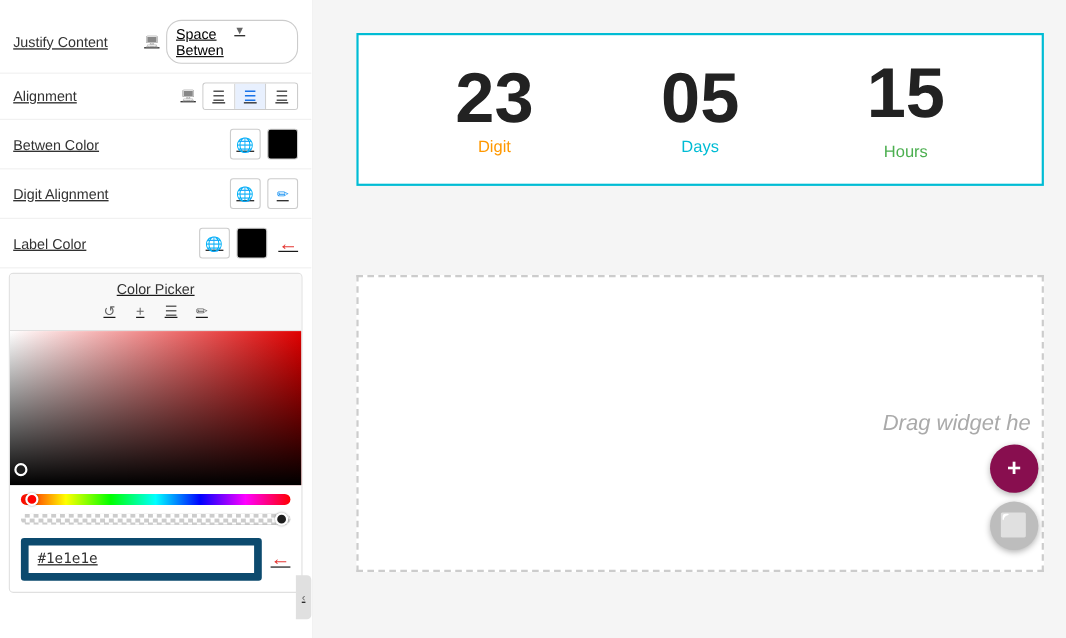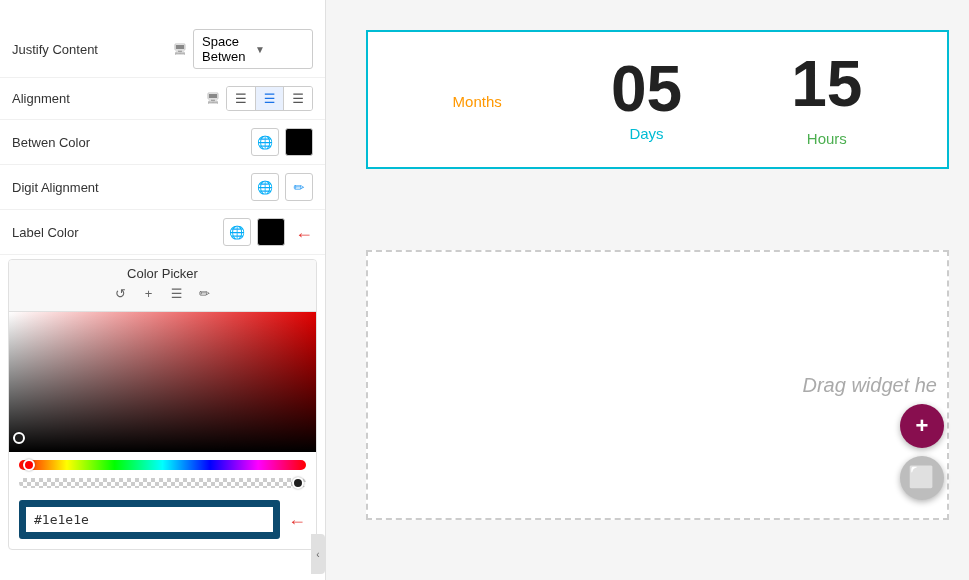--- a/index.html
+++ b/index.html
@@ -1,25 +1,26 @@
 <!DOCTYPE html>
 <html><head>
   <meta charset="utf-8">
   <style>
     * { box-sizing: border-box; margin: 0; padding: 0; }
     body { font-family: Arial, sans-serif; background: #f5f5f5; width: 969px; height: 580px; overflow: hidden; display: flex; }
 
     
     .left-panel {
-      width: 326px;
+      width: 284px;
       background: #fff;
       border-right: 1px solid #e0e0e0;
-      padding: 21px 0;
+      padding: 10px 0;
       flex-shrink: 0;
       overflow-y: auto;
+      text-decoration: underline;
     }
 
     .panel-row {
       display: flex;
       align-items: center;
       padding: 8px 12px;
       border-bottom: 1px solid #f0f0f0;
     }
 
     .panel-row-label {
@@ -34,23 +35,23 @@
       gap: 6px;
       margin-left: auto;
     }
 
     
     .dropdown-select {
       border: 1px solid #ccc;
       background: #fff;
       padding: 4px 8px;
       font-size: 13px;
-      border-radius: 3px;
-      display: flex;
-      align-items: center;
+      border-radius: 14px;
+      display: flex;
+      align-items: flex-start;
       gap: 4px;
       cursor: pointer;
       min-width: 120px;
     }
     .dropdown-select span { flex: 1; }
     .dropdown-arrow { font-size: 10px; color: #666; }
 
     
     .align-btn-group {
       display: flex;
@@ -452,21 +453,22 @@
       <span>‹</span>
     </div>
   </div>
 
 </div>
 
 <div class="main-area">
 
   <div class="timer-widget">
     <div class="timer-unit">
-      <span class="timer-label timer-label-months">Months</span>
+      <span class="timer-number">23</span>
+      <span class="timer-label timer-label-months">Digit</span>
     </div>
     <div class="timer-unit">
       <span class="timer-number">05</span>
       <span class="timer-label timer-label-days">Days</span>
     </div>
     <div class="timer-unit">
       <span class="timer-number">15</span>
       <span class="timer-label timer-label-hours">Hours</span>
     </div>
   </div>

